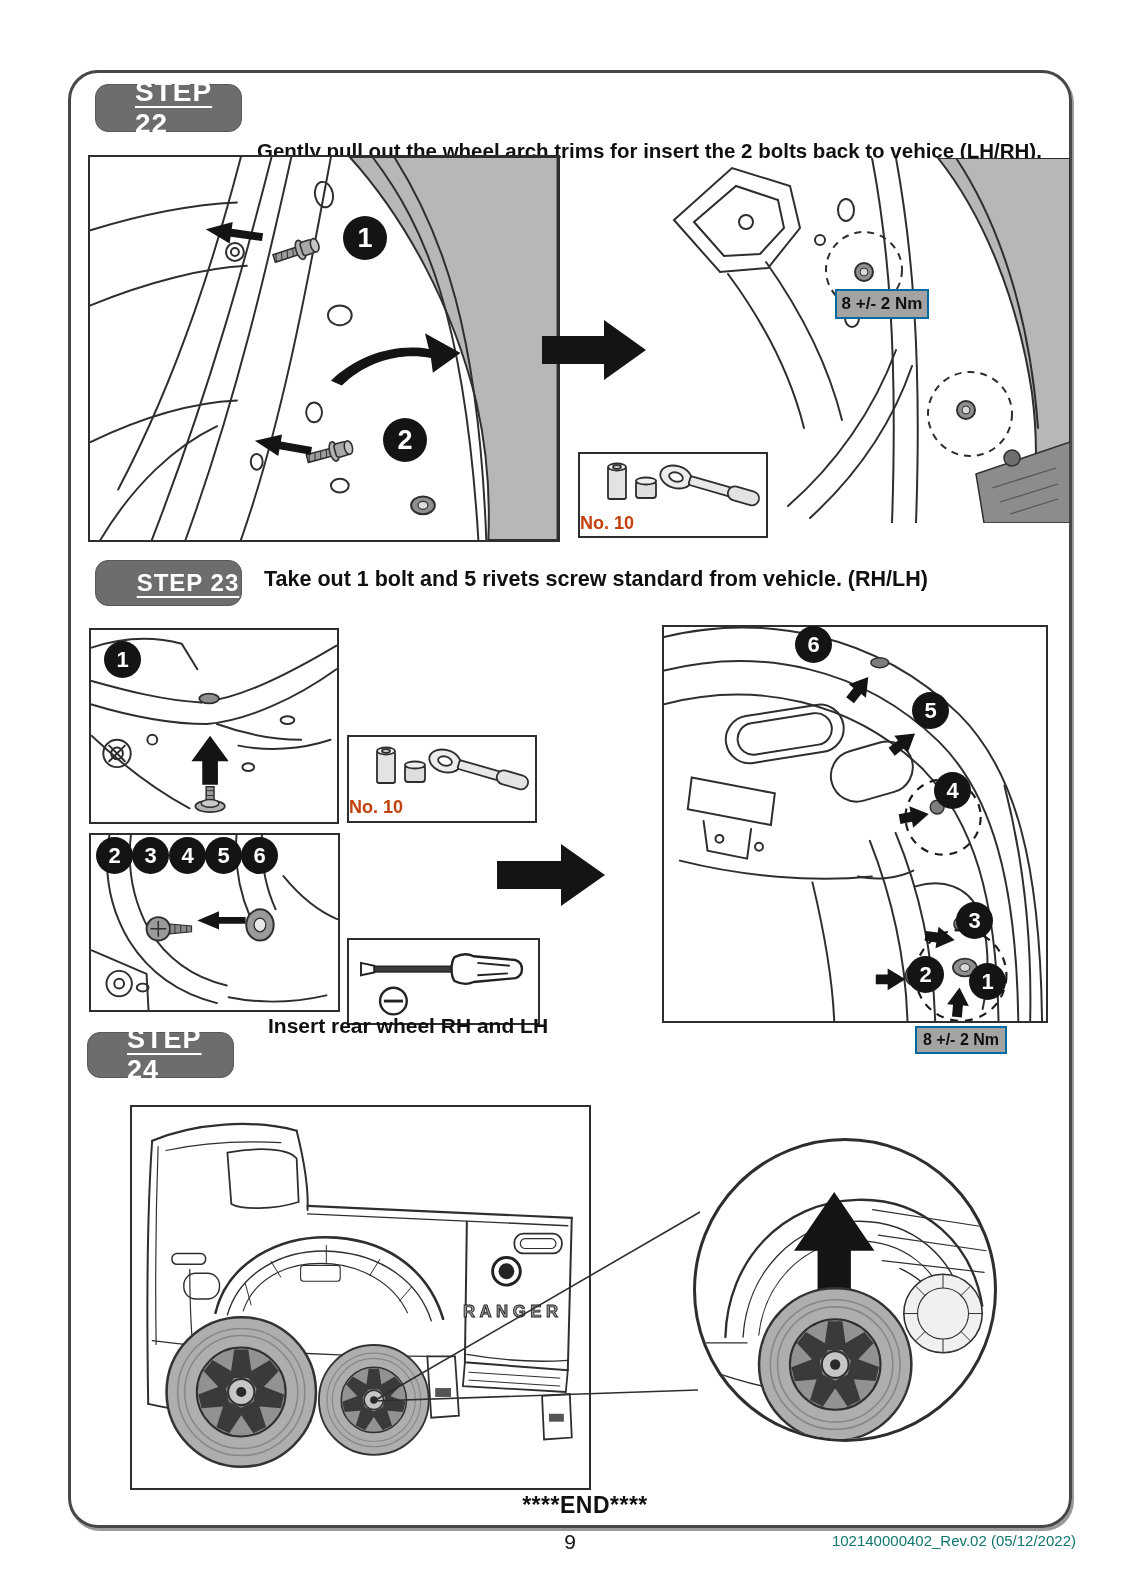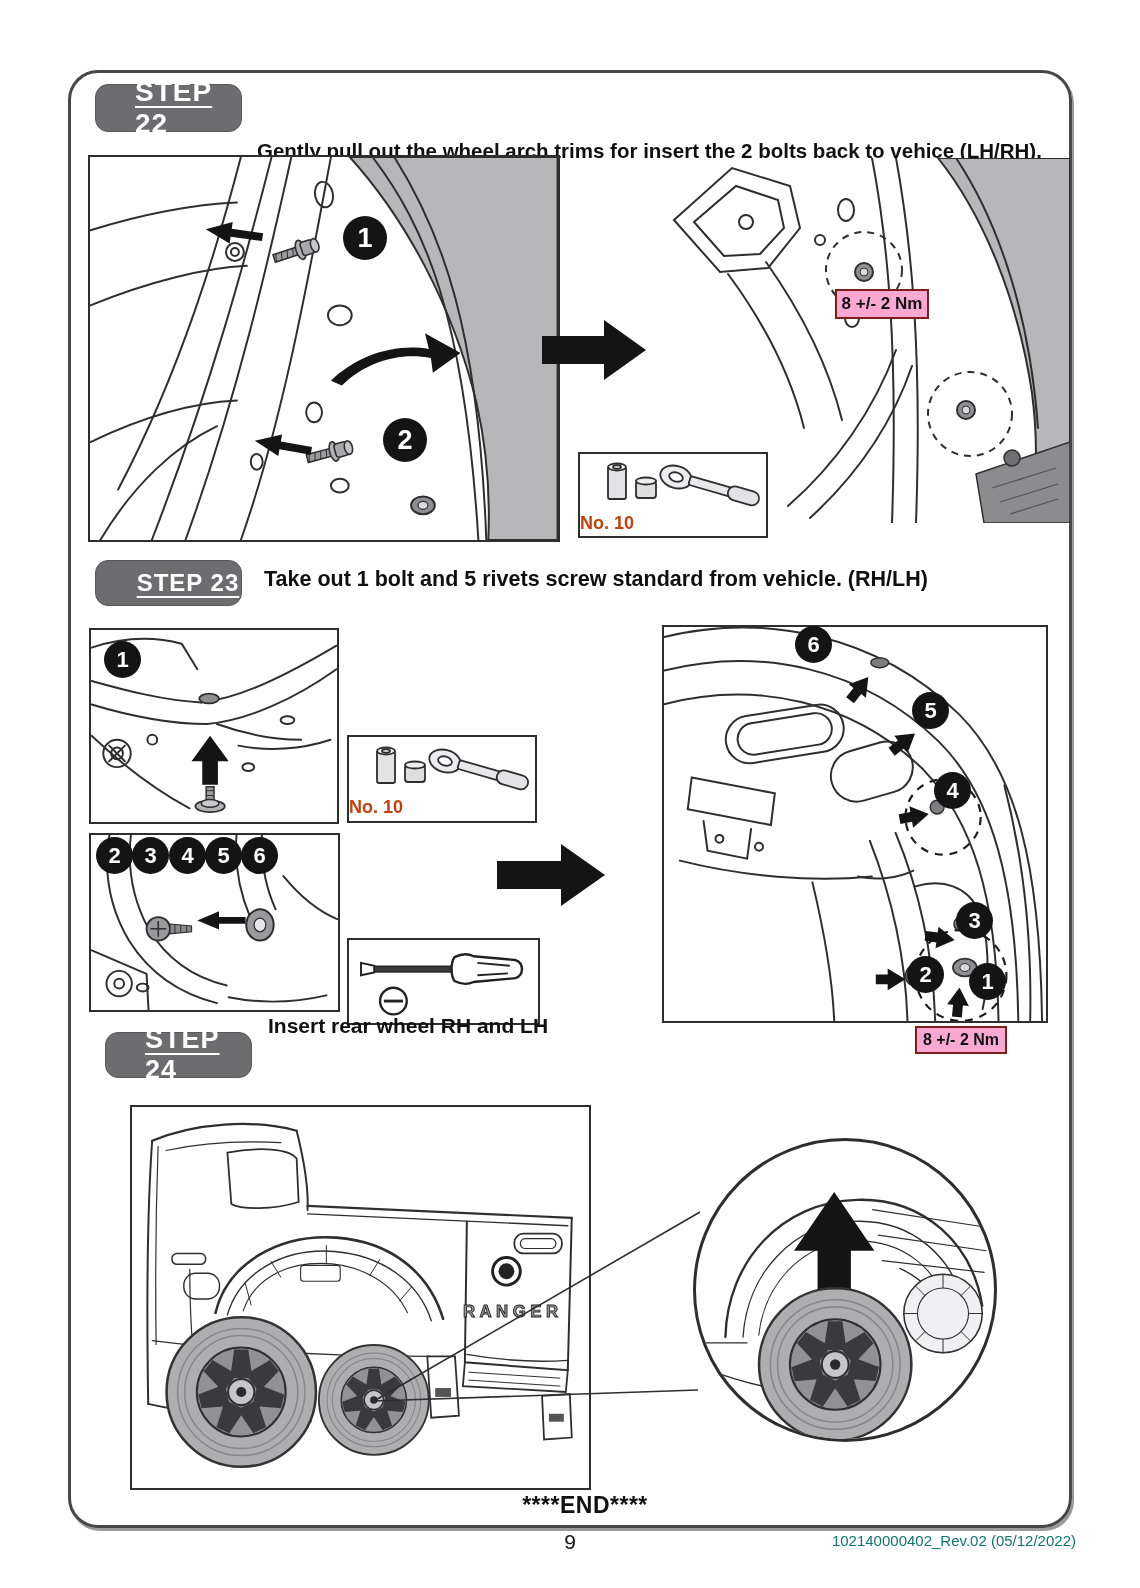--- a/index.html
+++ b/index.html
@@ -6,21 +6,21 @@
   body{width:1140px;height:1588px;position:relative;font-family:"Liberation Sans",sans-serif;color:#111;overflow:hidden;}
   .abs{position:absolute;box-sizing:border-box;}
   .frame{left:68px;top:70px;width:1004px;height:1458px;border:3px solid #474747;border-radius:30px;box-shadow:2px 3px 0 #9a9a9a;}
   .badge{background:#6d6d6f;color:#fff;border-radius:13px;display:flex;align-items:center;justify-content:center;font-weight:bold;border:1px solid #58585a;padding-left:39px;}
   .badge span{text-decoration:underline;text-underline-offset:5px;letter-spacing:1px;}
   .caption{font-weight:bold;color:#101010;white-space:nowrap;}
   .box{border:2px solid #2e2e2e;background:#fff;}
   .num{background:#141414;color:#fff;border-radius:50%;display:flex;align-items:center;justify-content:center;font-weight:bold;line-height:1;}
   .n44{width:44px;height:44px;font-size:27px;}
   .n37{width:37px;height:37px;font-size:22px;}
-  .torque{border:2px solid #7f1d1d;background:#f9a8d4;font-weight:bold;display:flex;align-items:center;justify-content:center;white-space:nowrap;}
+  .torque{border:2px solid #0369a1;background:#a3a3a3;font-weight:bold;display:flex;align-items:center;justify-content:center;white-space:nowrap;}
   .tool-label{font-weight:bold;text-align:left;font-size:18px;color:#c2410c;}
   .footer-end{font-weight:bold;font-size:23px;text-align:center;letter-spacing:0.5px;}
   .footer-page{font-size:21px;text-align:center;}
   .footer-ref{font-size:15px;text-align:right;color:#0f766e;}
   svg{display:block;}
   .ln{fill:none;stroke:#2e2e2e;stroke-width:2;stroke-linecap:round;}
   .blk{fill:#141414;stroke:none;}
   .gfill{fill:#b7b7b9;stroke:#2e2e2e;stroke-width:2;}
 </style>
 </head>
@@ -301,21 +301,21 @@
   </svg>
 </div>
 <div class="abs num n37" style="left:795px;top:626px;">6</div>
 <div class="abs num n37" style="left:912px;top:692px;">5</div>
 <div class="abs num n37" style="left:934px;top:772px;">4</div>
 <div class="abs num n37" style="left:956px;top:902px;">3</div>
 <div class="abs num n37" style="left:907px;top:956px;">2</div>
 <div class="abs num n37" style="left:969px;top:963px;">1</div>
 <div class="abs torque" style="left:915px;top:1026px;width:92px;height:28px;font-size:16px;">8 +/- 2 Nm</div>
 
-<div class="abs badge" style="left:105px;top:1032px;width:147px;height:46px;font-size:27px;">
+<div class="abs badge" style="left:87px;top:1032px;width:147px;height:46px;font-size:27px;">
   <span>STEP 24</span>
 </div>
 <div class="abs caption" style="left:268px;top:1014px;font-size:21px;">Insert rear wheel RH and LH</div>
 
 <div class="abs box" style="left:130px;top:1105px;width:461px;height:385px;z-index:1;">
   <svg viewBox="0 0 458 385" width="454" height="381">
     <g fill="none" stroke="#2e2e2e" stroke-width="1.6" stroke-linecap="round">
       <path d="M20,34 C64,16 122,12 166,24" stroke-width="2.2"></path>
       <path d="M20,34 C16,90 14,180 16,300" stroke-width="2"></path>
       <path d="M166,24 C174,56 178,84 177,104" stroke-width="2"></path>

